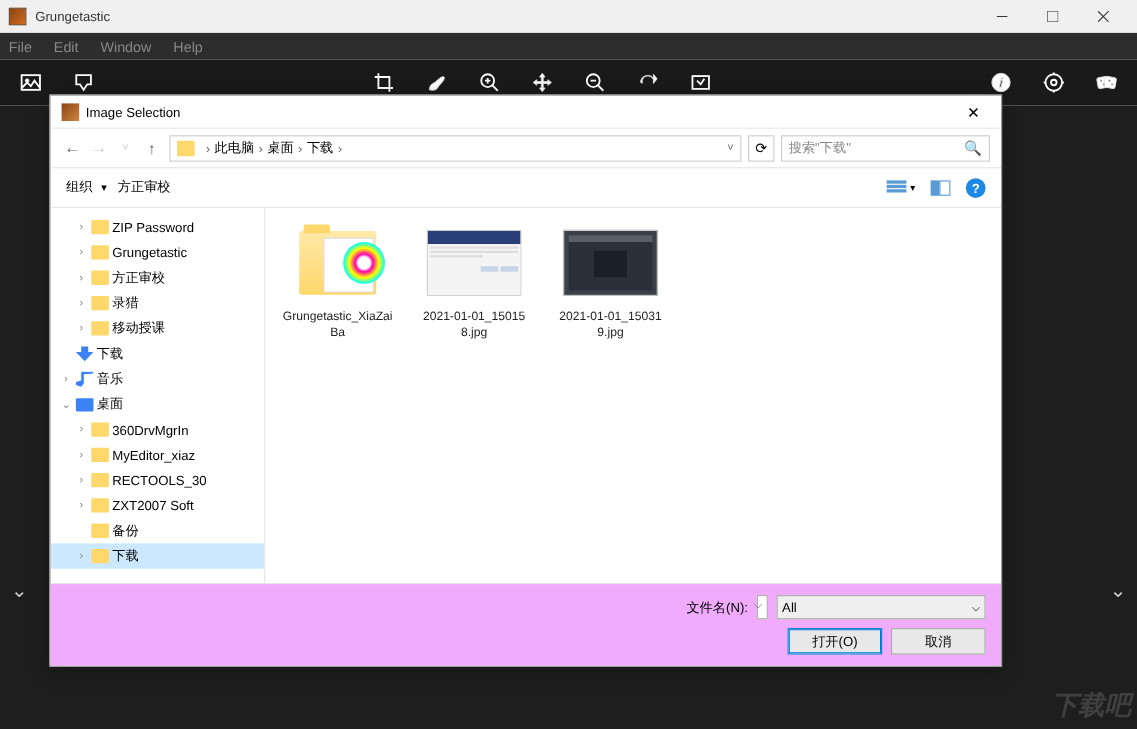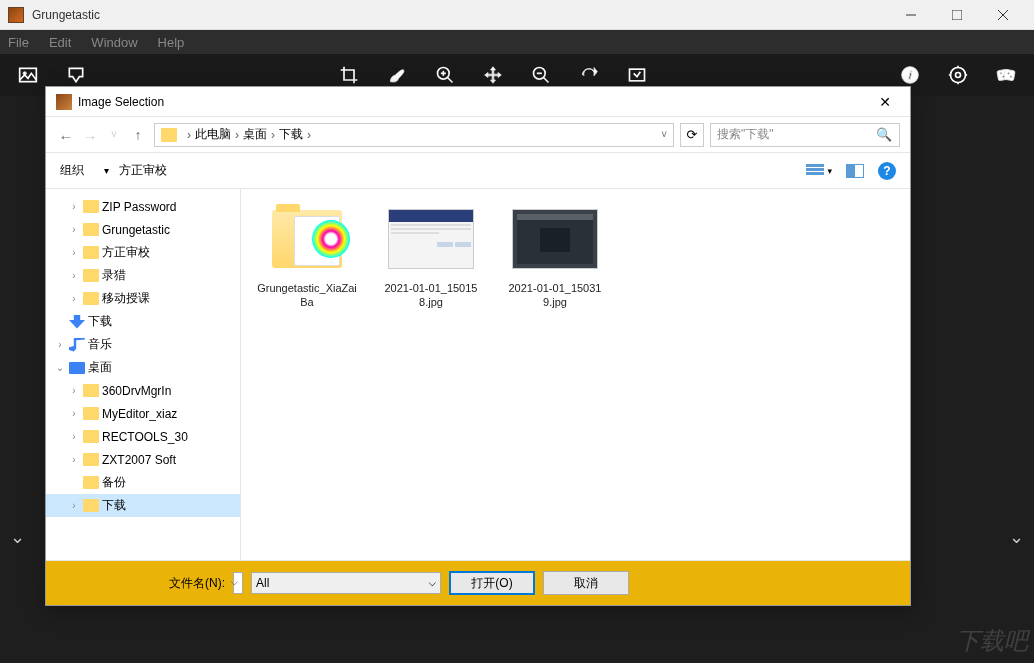--- a/index.html
+++ b/index.html
@@ -40,21 +40,21 @@
 .nav-up { font-size: 14px; }
 .addressbar { flex: 1; display: flex; align-items: center; border: 1px solid #ccc; height: 24px; padding: 0 6px; background: #fff; font-size: 12px; }
 .addr-icon { width: 16px; height: 14px; background: #ffd86b; margin-right: 6px; border-radius: 1px; }
 .addr-sep { margin: 0 4px; color: #666; }
 .addr-dropdown { margin-left: auto; color: #666; font-size: 10px; }
 .refresh-btn { width: 24px; height: 24px; border: 1px solid #ccc; display: flex; align-items: center; justify-content: center; font-size: 13px; }
 .searchbox { width: 190px; height: 24px; border: 1px solid #ccc; display: flex; align-items: center; padding: 0 6px; font-size: 12px; color: #888; }
 .searchbox .mag { margin-left: auto; font-size: 13px; }
 
 .toolbar-row { height: 36px; display: flex; align-items: center; padding: 0 14px; gap: 10px; border-bottom: 1px solid #e5e5e5; font-size: 12px; }
-.org-btn { display: flex; align-items: center; gap: 20px; text-align: center; }
+.org-btn { display: flex; align-items: center; gap: 8px; text-align: center; }
 .tb-right { margin-left: auto; display: flex; gap: 14px; align-items: center; }
 .view-icon { width: 18px; height: 14px; display: flex; flex-direction: column; gap: 1px; }
 .view-icon .bar { height: 3px; background: #5a9bd5; }
 .preview-icon { width: 18px; height: 14px; display: flex; }
 .preview-icon .l { width: 8px; background: #5a9bd5; }
 .preview-icon .r { flex: 1; border: 1px solid #5a9bd5; }
 .help-icon { width: 18px; height: 18px; border-radius: 50%; background: #1e88e5; color: #fff; display: flex; align-items: center; justify-content: center; font-size: 12px; font-weight: bold; }
 
 .dlg-body { flex: 1; display: flex; overflow: hidden; }
 
@@ -84,32 +84,32 @@
 .img-thumb .line { height: 2px; background: #ddd; margin-bottom: 2px; }
 .img-thumb .btns { display: flex; gap: 2px; justify-content: flex-end; margin-top: 8px; }
 .img-thumb .btn { width: 16px; height: 5px; background: #c8d4e8; }
 .img-thumb.editor { background: #3a4048; padding: 4px; }
 .img-thumb.editor .hdr { background: #5a6068; height: 6px; }
 .img-thumb.editor .body { background: #2a3038; }
 .img-thumb.editor .center { width: 30px; height: 24px; background: #1a2028; margin: 6px auto; }
 .file-label { font-size: 11px; text-align: center; line-height: 14px; color: #222; word-break: break-all; max-width: 100px; }
 
 
-.dlg-bottom { border-top: 1px solid #e5e5e5; background: #eab308; padding: 10px 14px; display: flex; flex-direction: row; gap: 8px; }
+.dlg-bottom { border-top: 1px solid #e5e5e5; background: #f0abfc; padding: 10px 14px; display: flex; flex-direction: column; gap: 8px; align-items: flex-end; }
 .filename-row { display: flex; align-items: center; gap: 8px; }
 .filename-label { font-size: 12px; width: 165px; text-align: right; }
 .filename-input { flex: 1; height: 22px; border: 1px solid #aaa; background: #fff; padding: 0 4px; font-size: 12px; position: relative; }
 .filename-input .dd { position: absolute; right: 4px; top: 3px; font-size: 10px; color: #666; }
 .filetype-select { width: 190px; height: 22px; border: 1px solid #aaa; background: #efefef; padding: 0 4px; font-size: 12px; display: flex; align-items: center; }
 .filetype-select .dd { margin-left: auto; font-size: 10px; }
 .btn-row { display: flex; justify-content: flex-end; gap: 8px; }
 .dlg-btn { width: 86px; height: 24px; border: 1px solid #aaa; background: #e8e8e8; font-size: 12px; display: flex; align-items: center; justify-content: center; }
 .dlg-btn.primary { border-color: #0078d7; box-shadow: inset 0 0 0 1px #0078d7; }
 
-.watermark { position: absolute; right: 6px; bottom: 6px; font-size: 24px; color: rgba(255,255,255,0.15); font-style: italic; font-weight: normal; pointer-events: none; }
+.watermark { position: absolute; right: 6px; bottom: 6px; font-size: 24px; color: rgba(255,255,255,0.15); font-style: italic; font-weight: bold; pointer-events: none; }
 </style>
 </head>
 <body>
 
 <div class="app-window">
   <div class="app-titlebar">
     <div class="app-icon"></div>
     <div class="app-title">Grungetastic</div>
     <div class="win-controls">
       <div class="win-btn">

